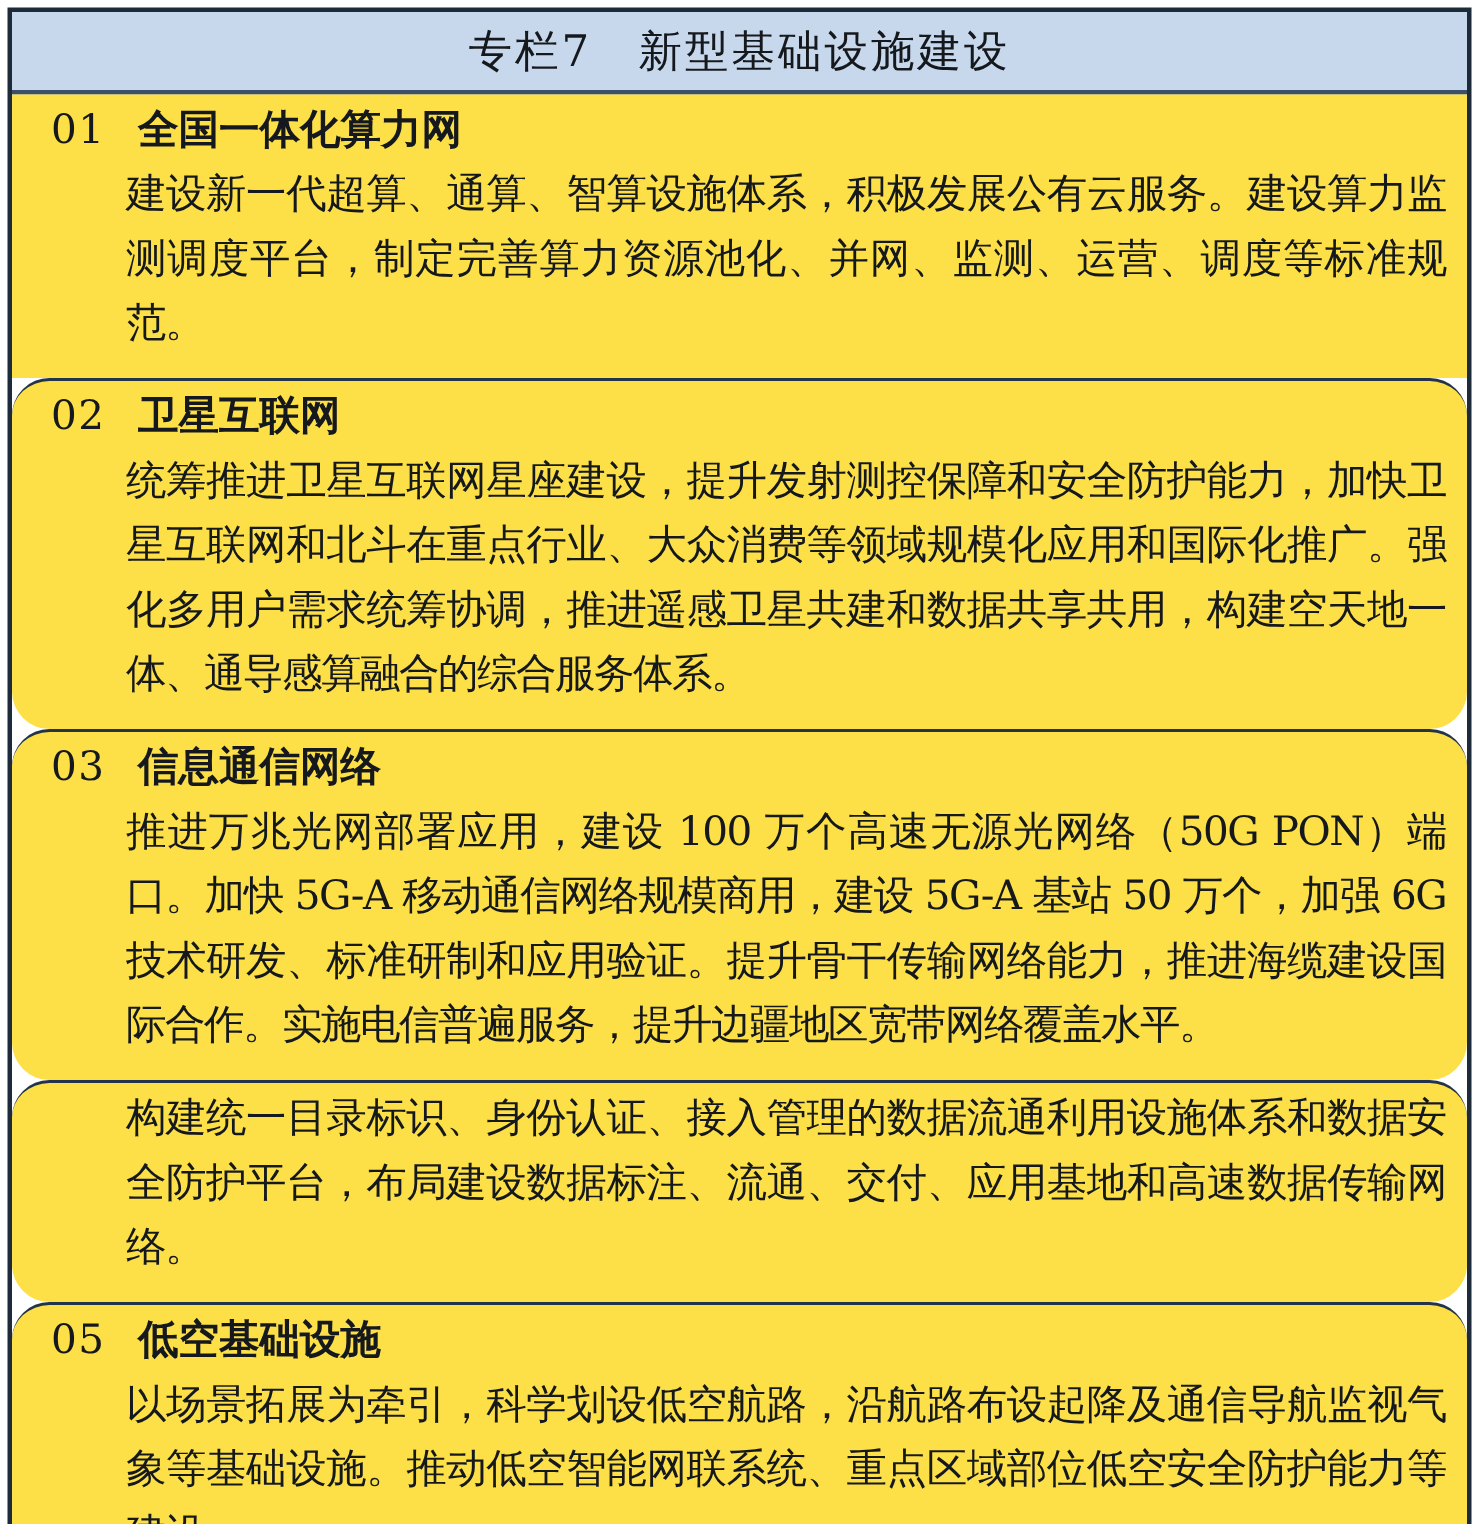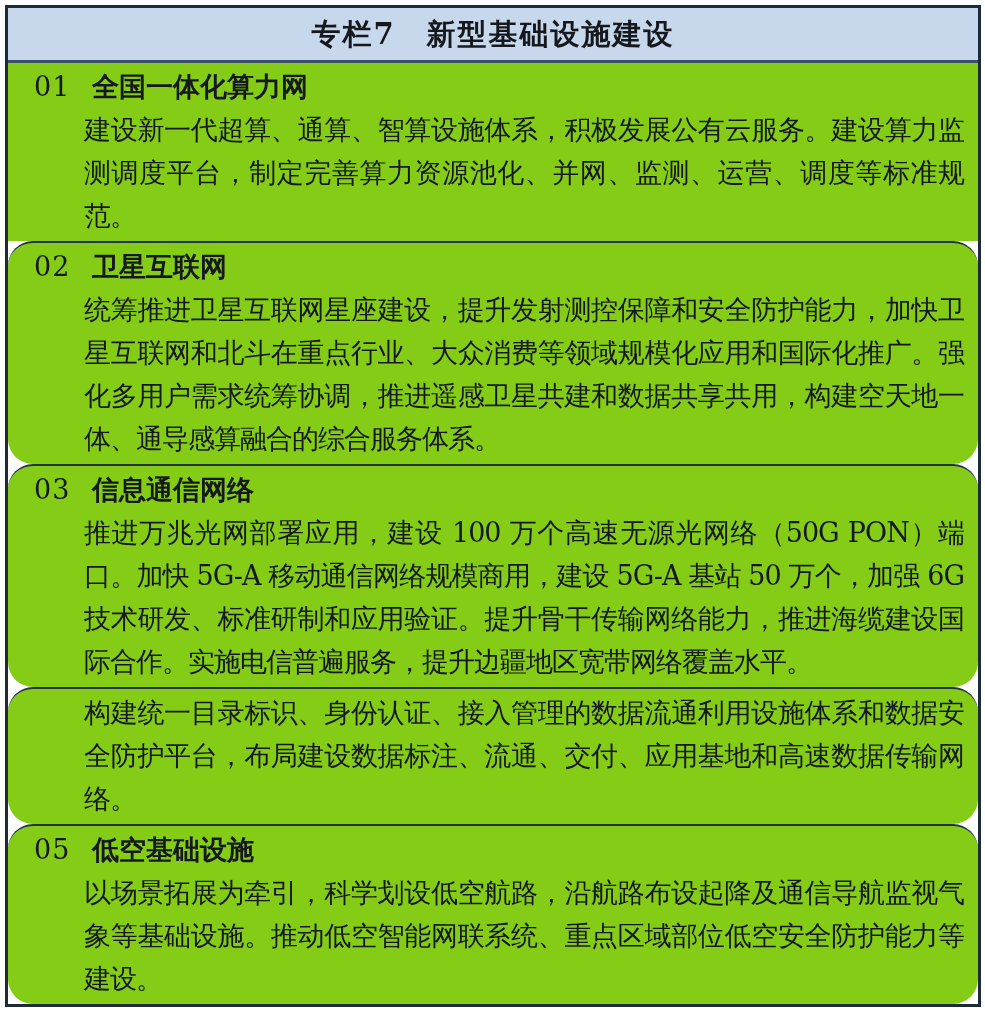--- a/index.html
+++ b/index.html
@@ -17,29 +17,29 @@
     left: 5px;
     top: 5px;
     width: 970px;
     border: 3px solid #1c2a3a;
     box-sizing: content-box;
   }
   .title-row {
     background: #c8d8ec;
     border-bottom: 3px solid #3d4f66;
     text-align: center;
-    font-weight: bold;
+    font-weight: normal;
     font-size: 29px;
     line-height: 29px;
     padding: 12px 0 11px 0;
     letter-spacing: 2px;
   }
   .section {
-    background: #84cc16;
-    padding: 2px 0 4px 0;
+    background: #fde047;
+    padding: 2px 0 15px 0;
   }
   .section + .section {
     border-top: 2px solid #22334a;
     border-radius: 25px;
   }
   .sec-head {
     font-size: 27px;
     line-height: 43px;
     letter-spacing: 0;
     white-space: nowrap;

